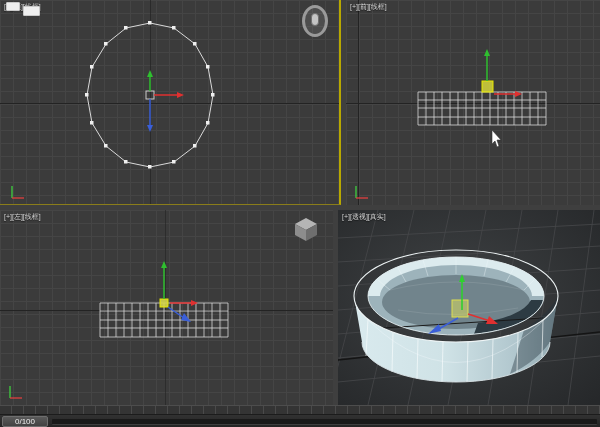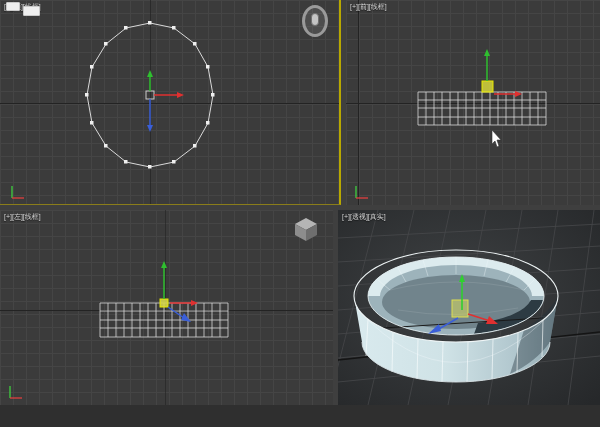--- a/index.html
+++ b/index.html
@@ -208,14 +208,19 @@
   <div class="splitter" style="left:0;top:205px;width:600px;height:5px"></div>
   <div class="splitter" style="left:333px;top:210px;width:5px;height:195px"></div>
 
   <div class="overlay-frag" style="left:6px;top:2px;width:14px;height:9px"></div>
   <div class="overlay-frag" style="left:23px;top:6px;width:17px;height:10px"></div>
 
   <div class="mouse-ind">
     <div class="wheel"></div>
   </div>
 
+  <div class="bottombar">
+    <div class="time-ruler"></div>
+    <div class="frame-counter">0/100</div>
+    <div class="trackbar"></div>
+  </div>
 
 </div>
 
 </body></html>

